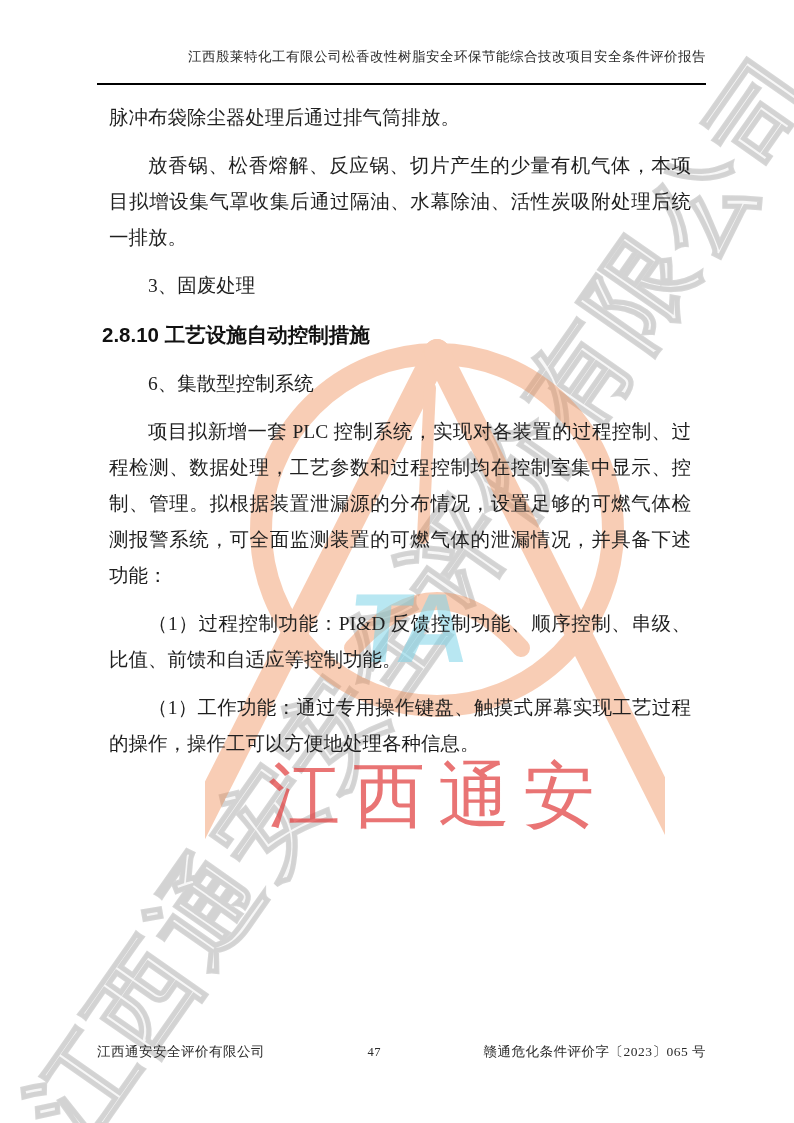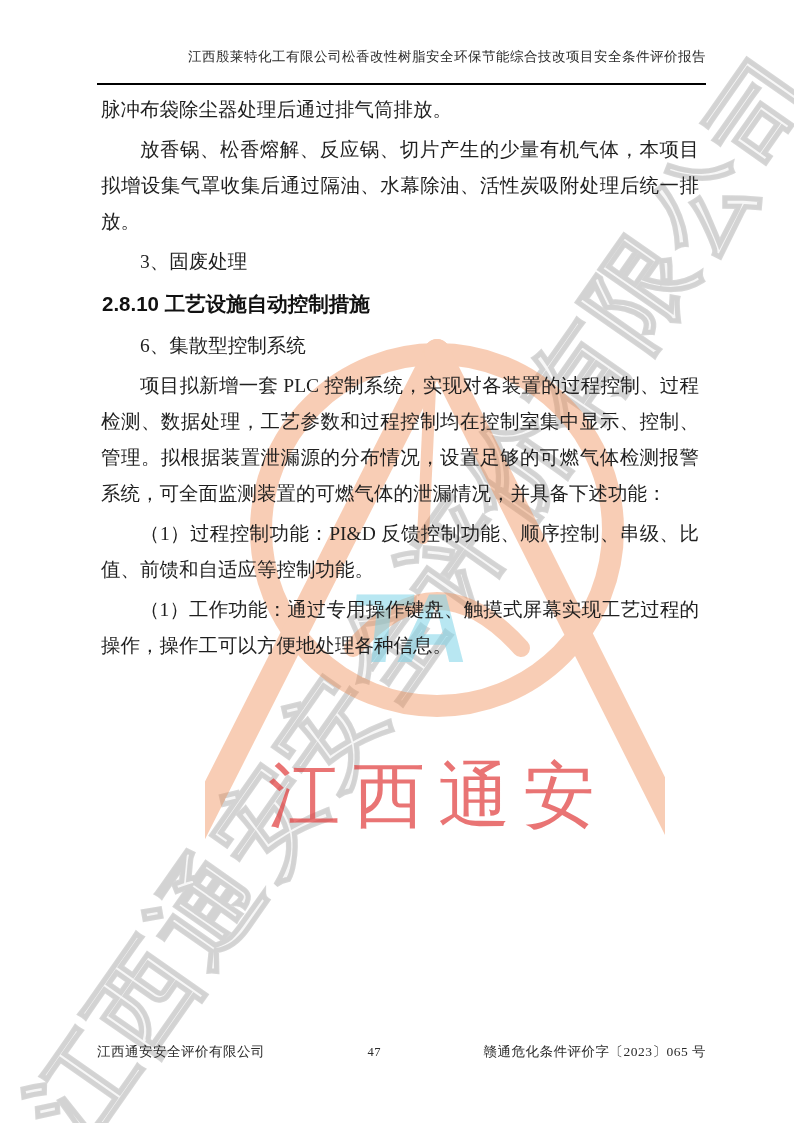--- a/index.html
+++ b/index.html
@@ -71,21 +71,21 @@
   
   .page-body {
     position:absolute; z-index:1;
     left:97px; top:88px; width:606px;
     font-size:19.5px;
     line-height:36px;
     text-align:justify;
     word-break:break-all;
     color:#1f1f1f;
   }
-  .para { margin:4px; }
+  .para { margin:12px; }
   .para.indent { text-indent:39px; }
   .section-heading {
     margin:5px;
     font-family:"Liberation Sans", sans-serif;
     font-weight:bold;
     font-size:20.5px;
     line-height:38px;
     color:#111111;
     text-align:left;
     text-indent:0;

